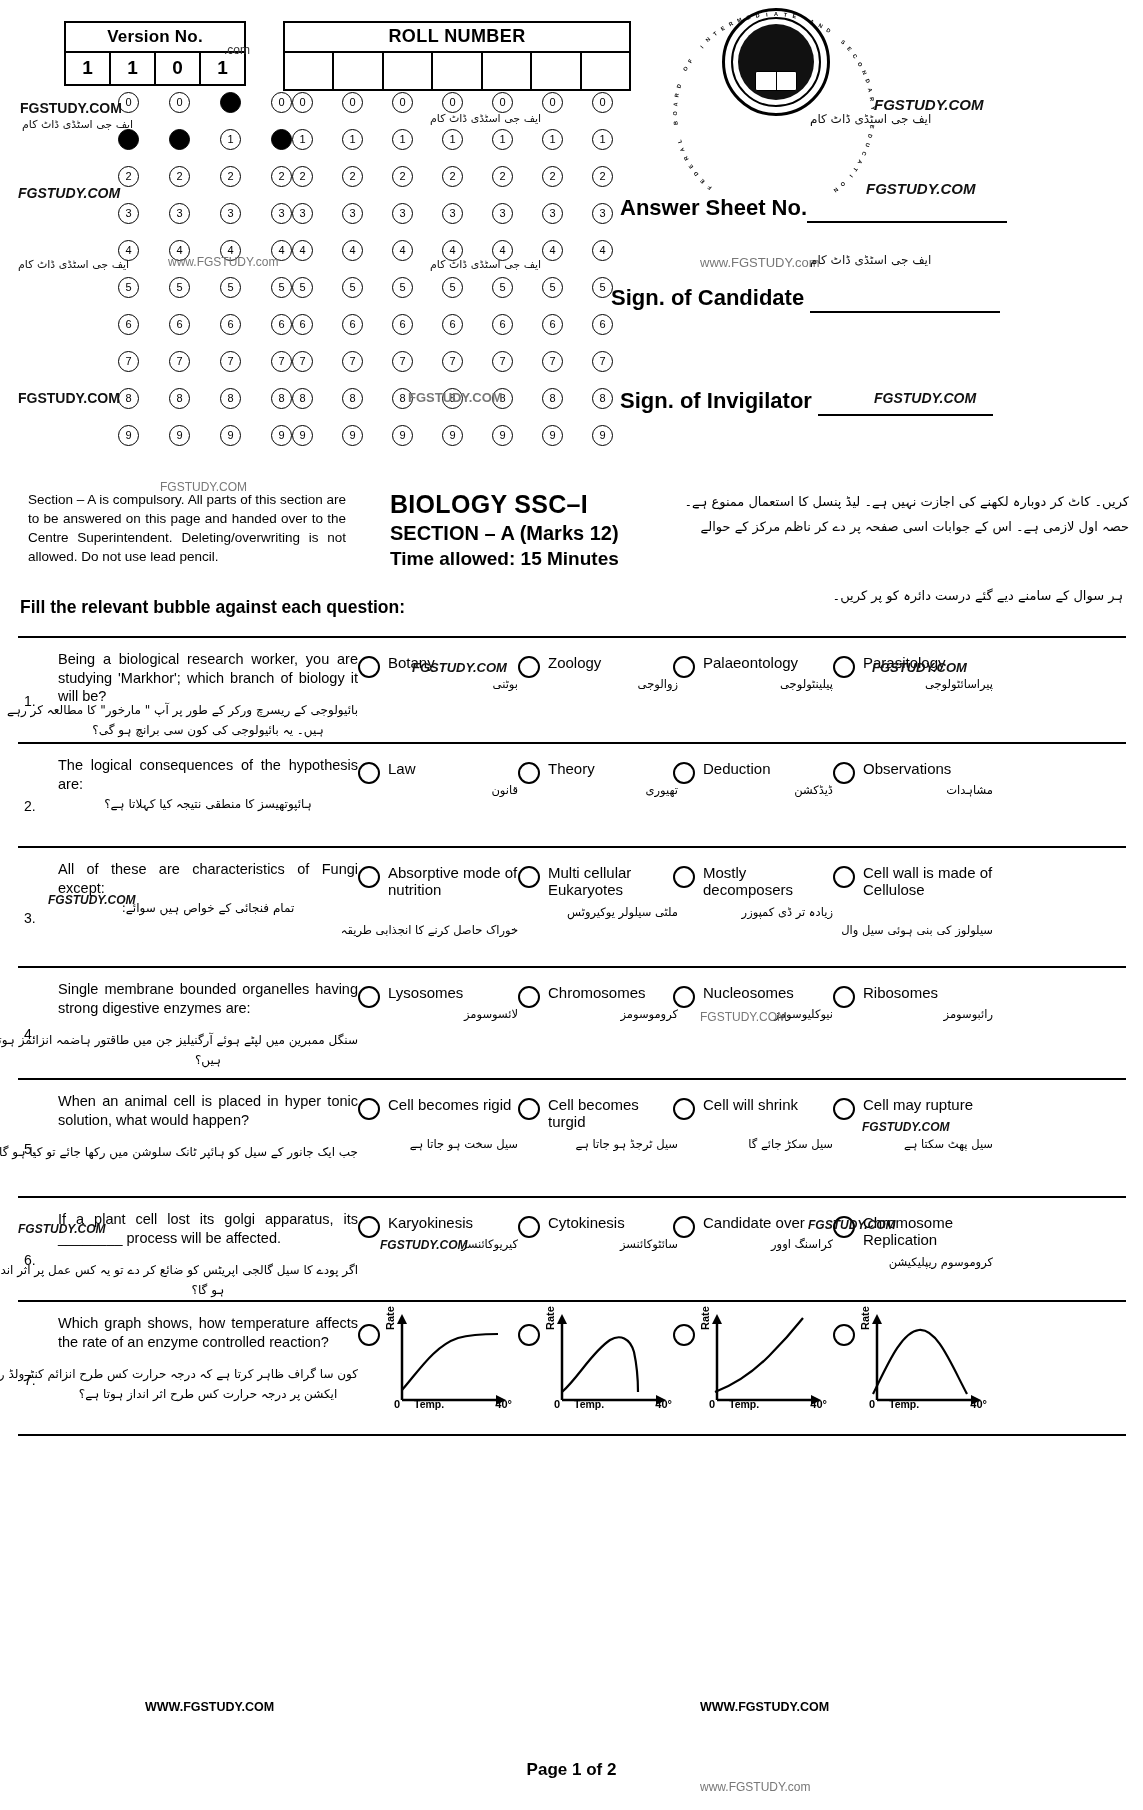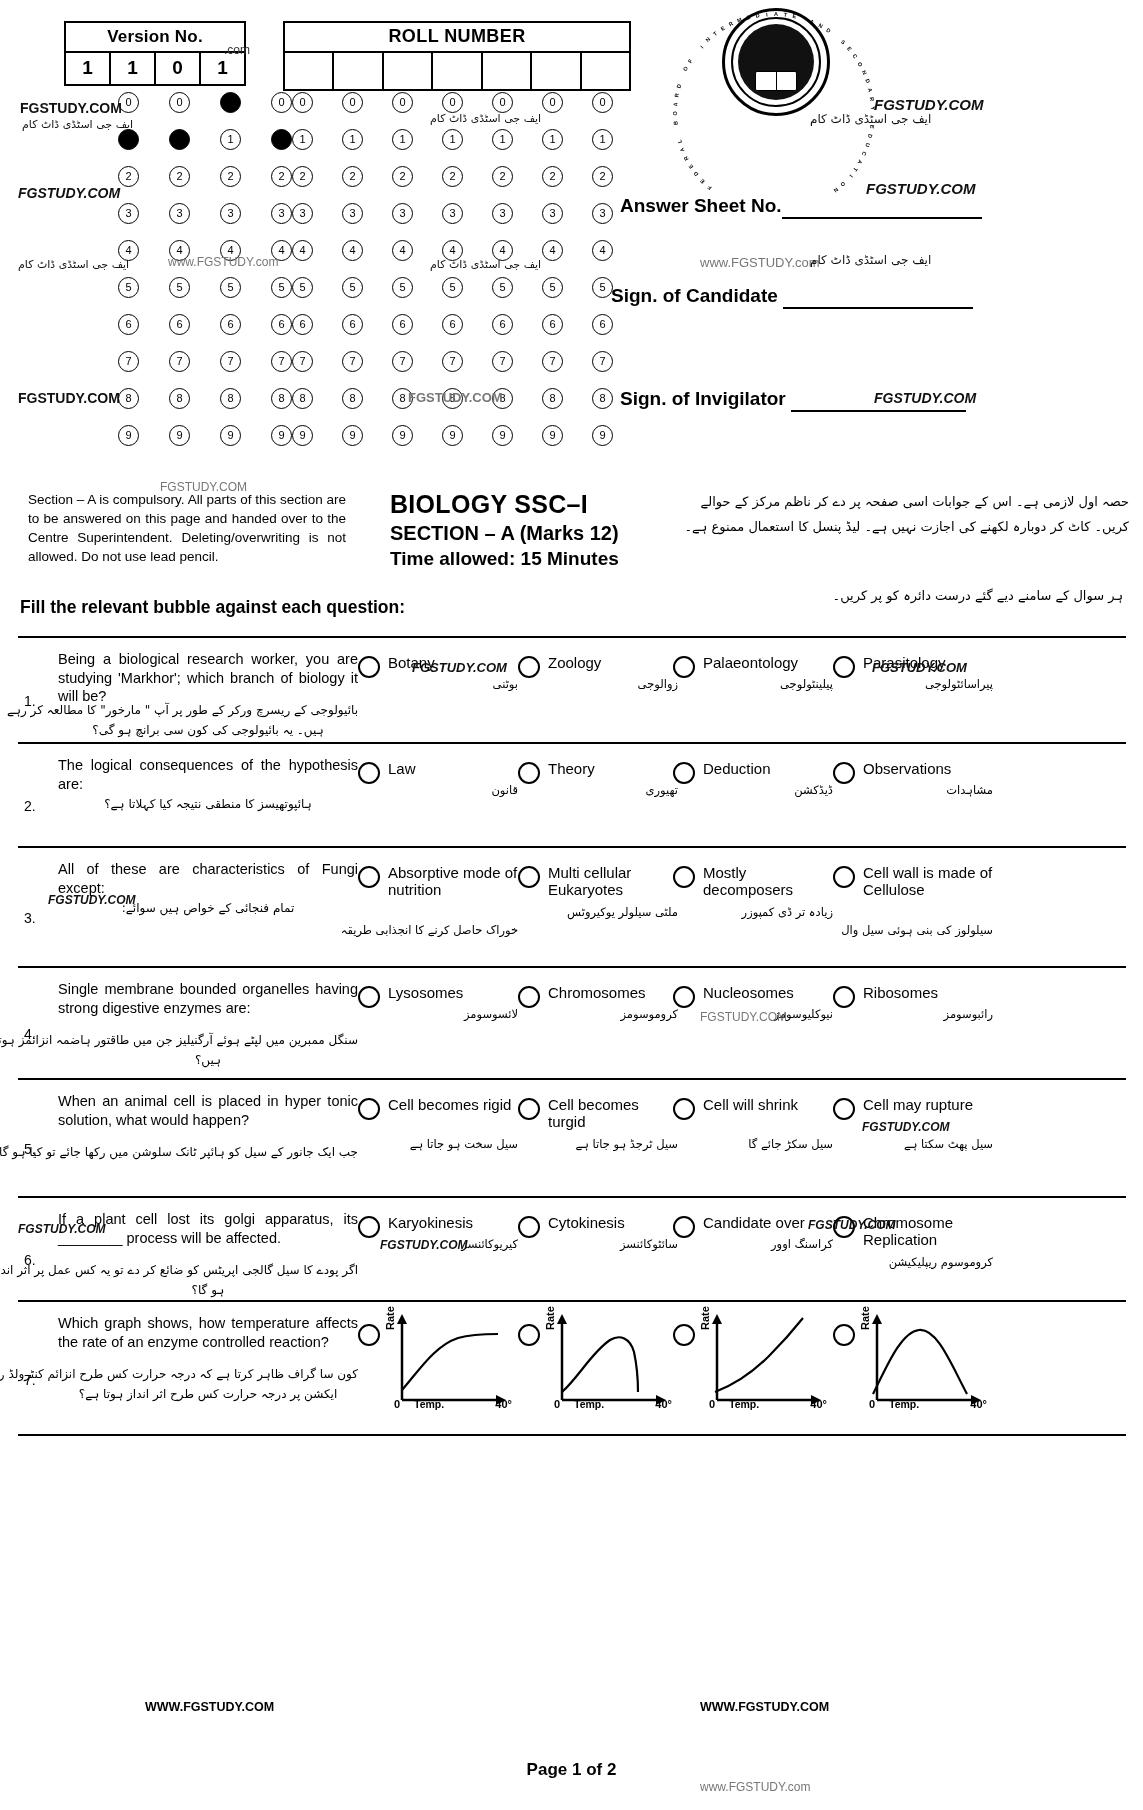--- a/index.html
+++ b/index.html
@@ -77,21 +77,21 @@
   .logo .book:after {
     content: ""; position: absolute; left: 50%; top: 0; width: 1.5px; height: 100%; background: #000;
   }
   .logo .txt { position: absolute; inset: 0; }
   .logo .txt span {
     position: absolute; left: 50%; top: 50%;
     font-size: 5.5px; font-weight: bold; font-family: "Liberation Sans", sans-serif;
     transform-origin: 0 54px;
   }
 
-  .field { position: absolute; font-weight: bold; font-size: 19px; }
+  .field { position: absolute; font-weight: bold; font-size: 22px; }
   .field .line { display: inline-block; border-bottom: 2px solid #000; }
 
   
   #titleband { position: absolute; left: 0; top: 490px; width: 1143px; height: 130px; }
   .instr-left { position: absolute; left: 28px; top: 0px; width: 318px; font-size: 13.5px; line-height: 1.42; text-align: justify; }
   .title-mid { position: absolute; left: 390px; top: 0px; width: 340px; }
   .title-mid .t1 { font-size: 25px; font-weight: bold; letter-spacing: .3px; }
   .title-mid .t2 { font-size: 20px; font-weight: bold; margin-top: 3px; }
   .title-mid .t3 { font-size: 19px; font-weight: bold; margin-top: 3px; }
   .instr-right { position: absolute; right: 14px; top: 0px; width: 400px; font-size: 13px; line-height: 1.9; text-align: right; }
@@ -409,22 +409,22 @@
 </div>
 
 <div id="titleband">
   <div class="instr-left">Section – A is compulsory. All parts of this section are to be answered on this page and handed over to the Centre Superintendent. Deleting/overwriting is not allowed. Do not use lead pencil.</div>
   <div class="title-mid">
     <div class="t1">BIOLOGY SSC–I</div>
     <div class="t2">SECTION – A (Marks 12)</div>
     <div class="t3">Time allowed: 15 Minutes</div>
   </div>
   <div class="instr-right urdu">
+    <div>کریں۔ کاٹ کر دوبارہ لکھنے کی اجازت نہیں ہے۔ لیڈ پنسل کا استعمال ممنوع ہے۔</div>
     <div>حصہ اول لازمی ہے۔ اس کے جوابات اسی صفحہ پر دے کر ناظم مرکز کے حوالے</div>
-    <div>کریں۔ کاٹ کر دوبارہ لکھنے کی اجازت نہیں ہے۔ لیڈ پنسل کا استعمال ممنوع ہے۔</div>
   </div>
 </div>
 <div class="fillline">Fill the relevant bubble against each question:</div>
 <div class="fillline-ur urdu">ہر سوال کے سامنے دیے گئے درست دائرہ کو پر کریں۔</div>
 
 <div id="questions">
     <div class="qrow" style="height: 106px;">
       <div class="qnum" style="top: 55px;">1.</div>
       <div class="qtext" style="top: 12px;">Being a biological research worker, you are studying 'Markhor'; which branch of biology it will be?</div>
       <div class="qurdu urdu" style="top: 62px;">

